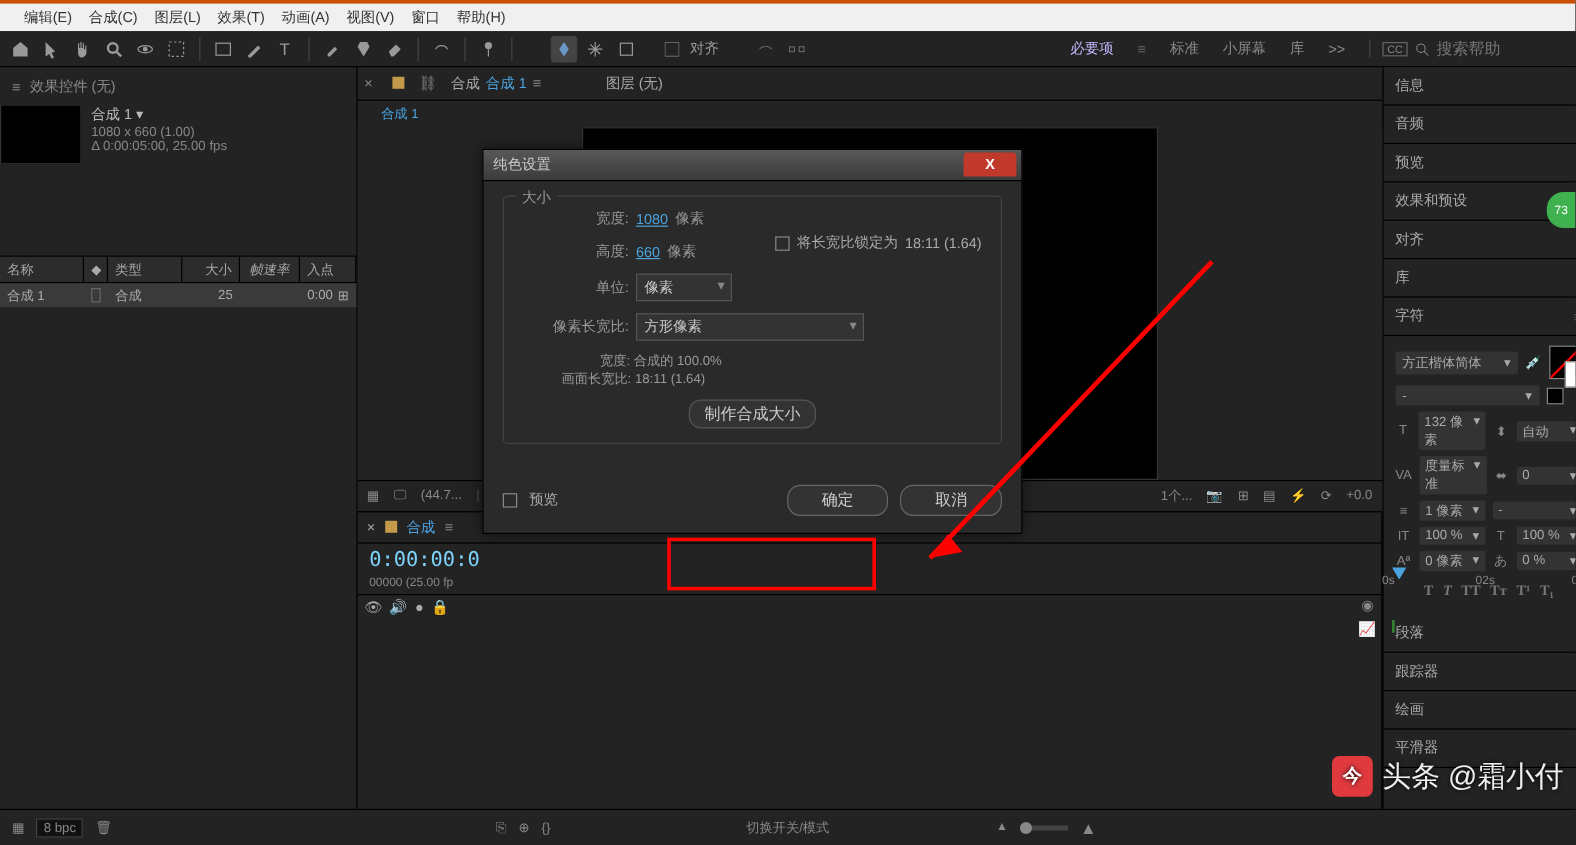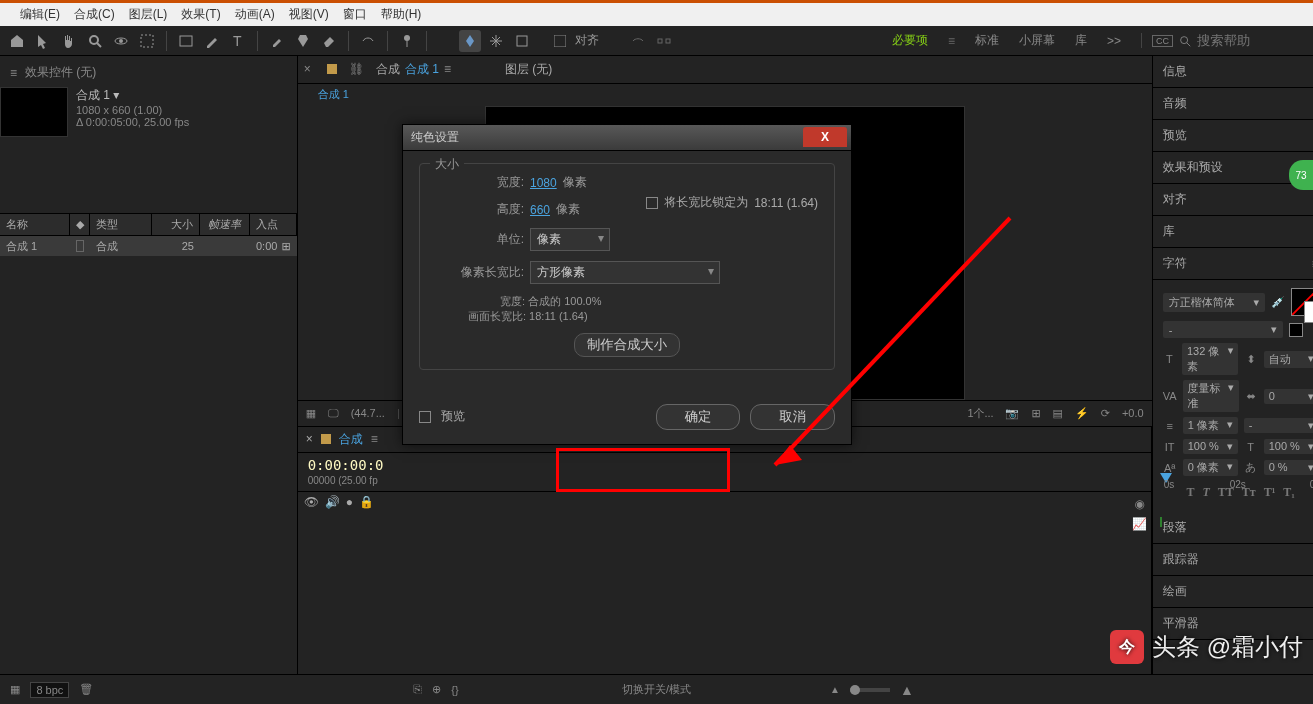--- a/index.html
+++ b/index.html
@@ -9,21 +9,21 @@
 .menubar { background: #f0f0f0; height: 26px; display: flex; align-items: center; padding: 0 20px; gap: 14px; border-top: 3px solid #ca4f02; }
 .menubar span { color: #333; cursor: default; }
 
 
 .toolbar { background: #232323; height: 30px; display: flex; align-items: center; padding: 0 6px; gap: 4px; border-bottom: 1px solid #000; }
 .tool-icon { width: 22px; height: 22px; display: flex; align-items: center; justify-content: center; color: #999; fill: #999; }
 .tool-icon.active { background: #444; border-radius: 3px; }
 .tool-sep { width: 1px; height: 20px; background: #444; margin: 0 4px; }
 .toolbar-right { margin-left: auto; display: flex; align-items: center; gap: 20px; padding-right: 10px; }
 .toolbar-right span { color: #888; }
-.toolbar-right .essential { color: #84cc16; text-align: center; }
+.toolbar-right .essential { color: #c4b5fd; text-align: center; }
 .search-box { display: flex; align-items: center; gap: 5px; border-left: 1px solid #444; padding-left: 10px; }
 .search-box input { background: transparent; border: none; color: #888; outline: none; width: 100px; }
 
 
 .main { display: flex; height: calc(100% - 56px - 30px); }
 .left-col { width: 324px; display: flex; flex-direction: column; border-right: 1px solid #000; }
 .center-col { flex: 1; display: flex; flex-direction: column; position: relative; }
 .right-col { width: 229px; border-left: 1px solid #000; background: #232323; }
 
 
@@ -61,21 +61,21 @@
 .viewer-footer { height: 26px; display: flex; align-items: center; padding: 0 8px; gap: 12px; font-size: 11px; color: #888; border-top: 1px solid #000; background:#232323;}
 .viewer-footer .sep { color: #555; }
 
 
 .timeline { height: 250px; border-top: 1px solid #000; display: flex; }
 .tl-left { width: 854px; border-right: 1px solid #000; }
 .tl-right { flex: 1; position: relative; }
 .tl-tab { height: 26px; display: flex; align-items: center; padding: 0 8px; gap: 8px; border-bottom: 1px solid #000; }
 .tl-tab .tab-lbl { color: #4aa3df; }
 .tl-timecode { padding: 4px 10px; }
-.tl-timecode .tc { color: #fef9c3; font-size: 14px; font-family: monospace; }
+.tl-timecode .tc { color: #7dd3fc; font-size: 17px; font-family: monospace; }
 .tl-timecode .fps { color: #888; font-size: 10px; }
 .tl-vis { height: 22px; display: flex; align-items: center; border-top: 1px solid #000; padding: 0 6px; gap: 6px; }
 .tl-ruler { height: 22px; position: relative; background: #2a2a2a; border-bottom: 1px solid #000; }
 .tl-ruler .t-scale{position:absolute; left:0; right:0; top:3px; height:4px; background:linear-gradient(90deg,#3b8dd0,#3b8dd0);}
 .tl-ruler .t-playhead{position:absolute; left:8px; top:0; width:0; height:0; border-left:6px solid transparent; border-right:6px solid transparent; border-top:10px solid #4aa3df;}
 .tl-ruler .t-mark{position:absolute; top:6px; font-size:10px; color:#888;}
 .tl-track { height: 18px; position: relative; }
 .tl-track .bar { position:absolute; left:8px; right:0; top:4px; height:10px; background:#4fb04f; border:1px solid #2e7f2e; }
 .tl-workarea { height: 18px; position: relative; background: #2a2a2a; }
 .tl-workarea .bar { position: absolute; left: 8px; right: 0; top: 4px; height: 10px; background: #888; border-radius: 4px; }
@@ -389,21 +389,21 @@
           <span>🔊</span>
           <span>●</span>
           <span>🔒</span>
         </div>
       </div>
       <div class="tl-right">
         <div style="height:46px"></div>
         <div class="tl-ruler">
           <div class="t-scale"></div>
           <div class="t-playhead"></div>
-          <span class="t-mark" style="left:12px">0s</span>
+          <span class="t-mark" style="left:0">0s</span>
           <span class="t-mark" style="left:78px">02s</span>
           <span class="t-mark" style="left:158px">04s</span>
         </div>
         <div class="tl-workarea">
             <div class="bar"></div>
           </div>
         <div class="tl-track">
             <div class="bar"></div>
           </div>
         <div class="tl-tools">

